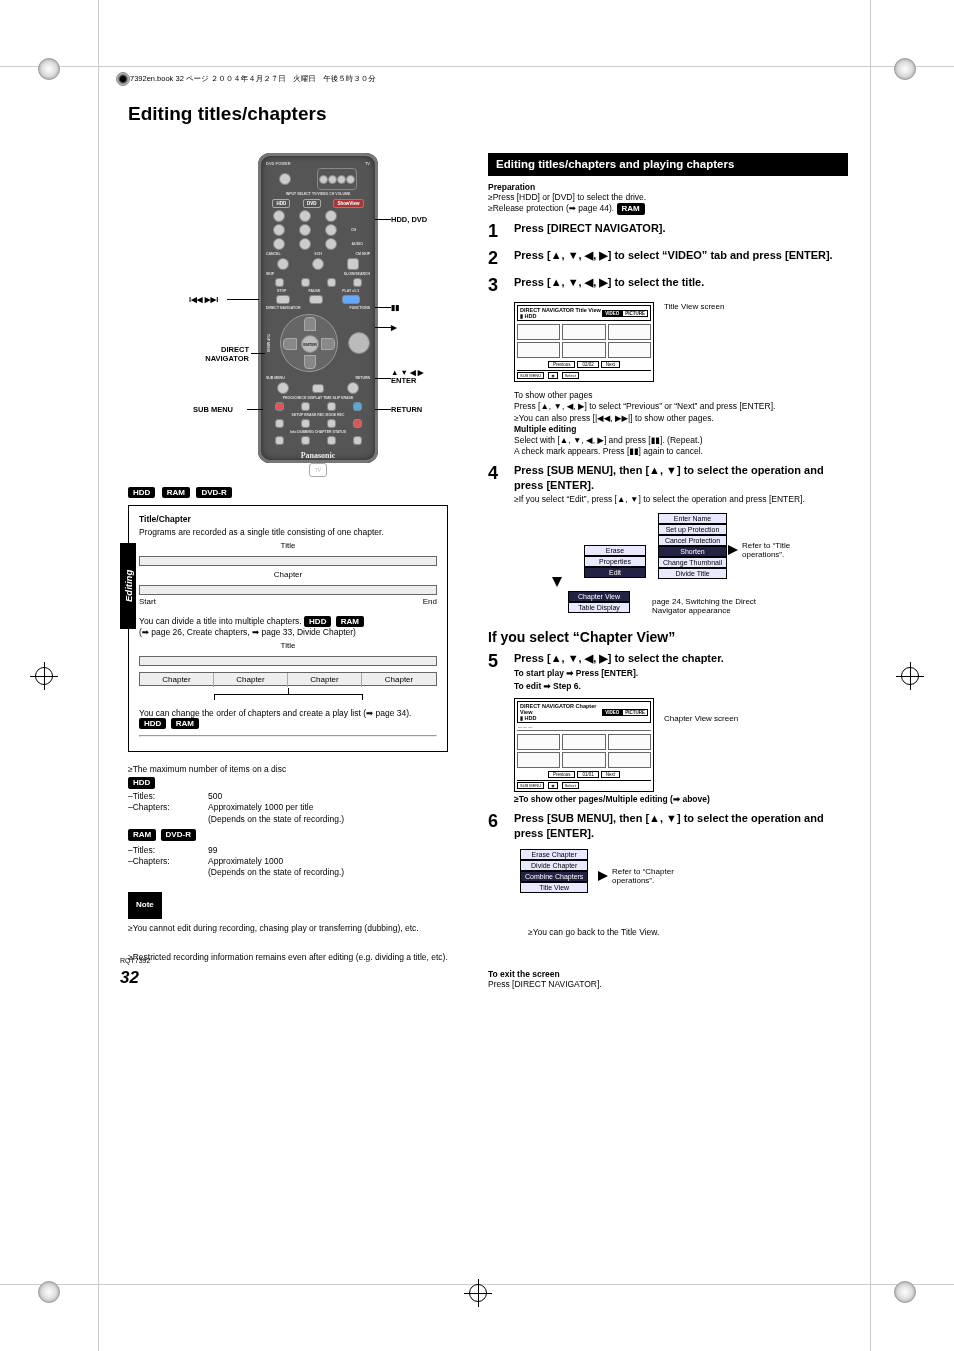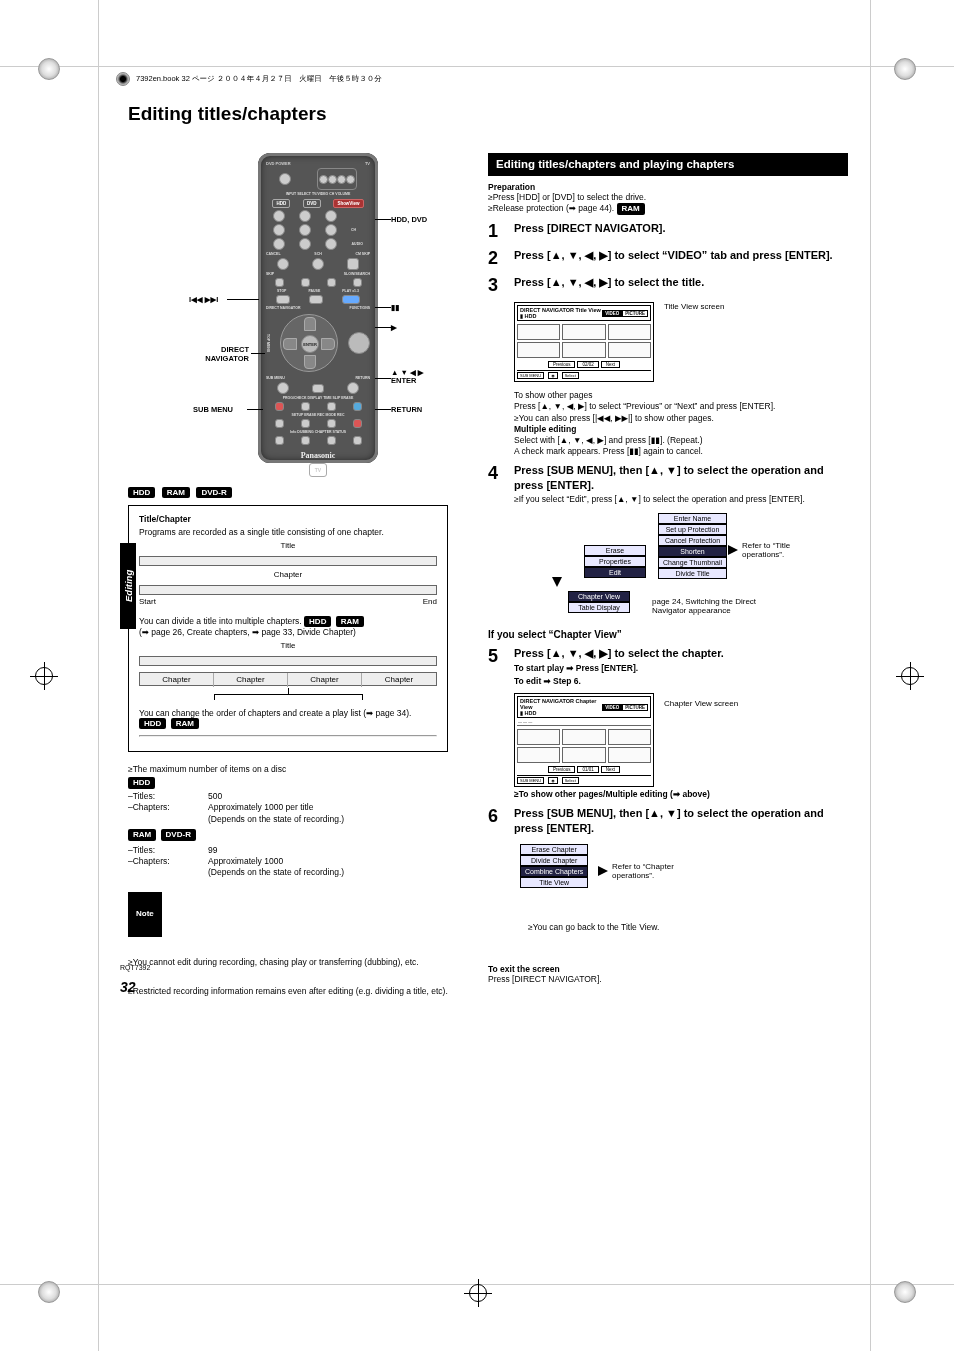--- a/index.html
+++ b/index.html
@@ -29,21 +29,21 @@
   .cross-mark::after { width:1px; height:28px; }
   .cross-mark .ring {
     width:18px; height:18px; border:1px solid #000; border-radius:50%;
   }
   .crop-line-h, .crop-line-v { position:absolute; background:#ccc; }
   .crop-line-h { height:1px; width:100%; }
   .crop-line-v { width:1px; height:100%; }
   .footer-header {
     position:absolute;
     font-size:7.5px;
-    display:flex; align-items:center; gap:6px;
+    display:flex; align-items:center; 
   }
   .footer-header .logo {
     width:14px; height:14px; border-radius:50%;
     background: radial-gradient(circle,#000 0%,#000 30%,#aaa 60%,#eee 100%);
     border:1px solid #888;
   }
   .page {
     position:absolute;
     top:103px; left:128px;
     width:720px;
@@ -144,26 +144,26 @@
   .bar.chapters { display:grid; grid-template-columns:repeat(4,1fr); padding:0; }
   .bar.chapters > div { border-right:1px solid #aaa; text-align:center; line-height:14px; font-size:8px; }
   .bar.chapters > div:last-child { border-right:none; }
   .sep-row {
     display:flex; justify-content:space-between;
     font-size:8px; margin-top:2px;
   }
   .body-txt { font-size:8.5px; line-height:1.3; }
   .note-pill {
     display:inline-block; background:#000; color:#fff;
-    font-size:8px; font-weight:bold; padding:17px 8px;
-    margin-bottom:18px;
+    font-size:8px; font-weight:bold; padding:8px 8px;
+    margin-bottom:2px;
   }
   .pg-num {
     position:absolute; left:-8px; bottom:2px;
-    font-size:14px; font-style:italic; font-weight:bold;
+    font-size:17px; font-style:italic; font-weight:bold;
   }
   .rqt {
     position:absolute; left:-8px; bottom:26px;
     font-size:7px;
   }
 
   .section-bar {
     background:#000; color:#fff;
     font-size:11.5px; font-weight:bold;
     padding:5px 8px 6px; margin-bottom:6px;
@@ -567,21 +567,21 @@
           <div class="menu-btn">Divide Title</div>
         </div>
         <div style="position:absolute;left:180px;top:28px;display:flex;align-items:center;gap:4px">
           <div class="ref-arrow"></div>
           <div class="small-note" style="width:60px">Refer to “Title operations”.</div>
         </div>
         <div style="position:absolute;left:104px;top:84px" class="small-note">page 24, Switching the Direct Navigator appearance</div>
         <div style="position:absolute;left:4px;top:64px;width:0;height:0;border-top:10px solid #000;border-left:5px solid transparent;border-right:5px solid transparent"></div>
       </div>
 
-      <div style="font-weight:bold;font-size:10px;margin-top:2px">If you select “Chapter View”</div>
+      <div style="font-weight:bold;font-size:14px;margin-top:2px">If you select “Chapter View”</div>
 
       <div class="step">
           <div class="step-num">5</div>
         <div class="step-body">
           <span>Press [▲, ▼, ◀, ▶] to select the chapter.</span>
           <span class="sub" style="font-weight:bold">To start play ➡ Press [ENTER].</span>
           <span class="sub" style="font-weight:bold">To edit ➡ Step 6.</span>
         </div>
       </div>
 
@@ -604,21 +604,21 @@
               <span>Previous</span>
               <span>01/01</span>
               <span>Next</span>
             </div>
           <div class="foot">
               <span>SUB MENU</span>
               <span>◉</span>
               <span>Select</span>
             </div>
         </div>
-        <div class="small-note" style="margin-top:12px">Chapter View screen</div>
+        <div class="small-note" style="margin-top:22px">Chapter View screen</div>
       </div>
 
       <div class="body-txt" style="margin-left:26px;font-weight:bold">≥To show other pages/Multiple editing (➡ above)</div>
 
       <div class="step">
           <div class="step-num">6</div>
         <div class="step-body">Press [SUB MENU], then [▲, ▼] to select the operation and press [ENTER].</div>
         </div>
 
       <div class="chapter-menu" style="margin-left:26px">

